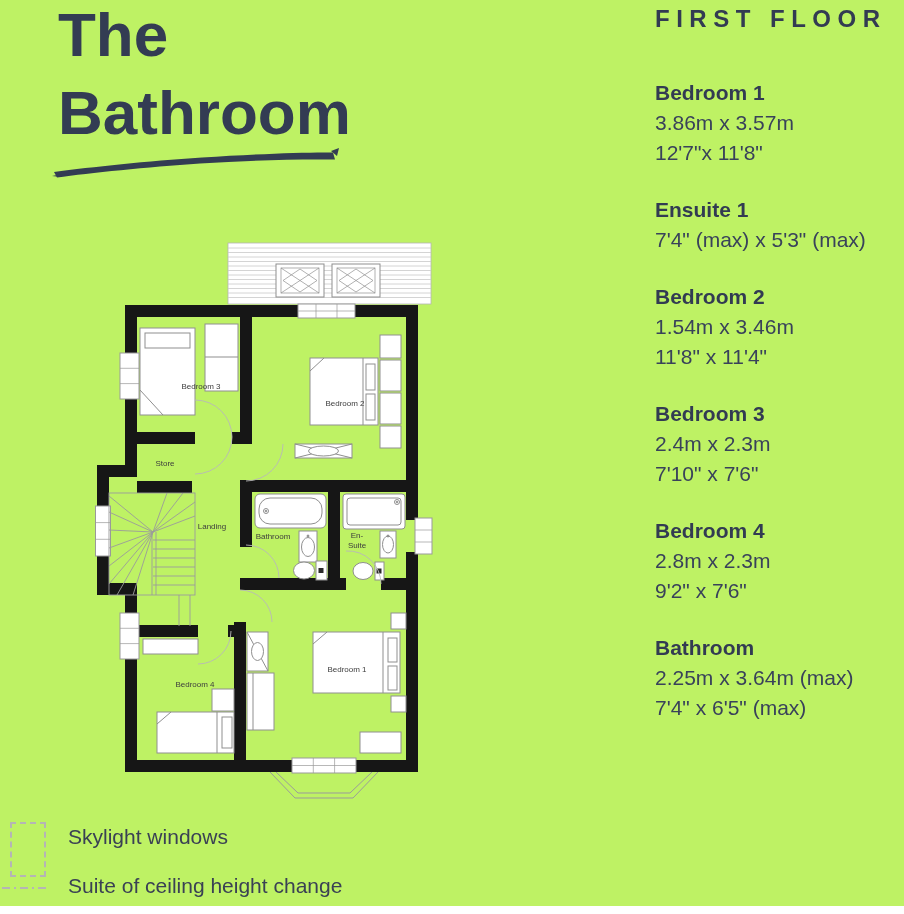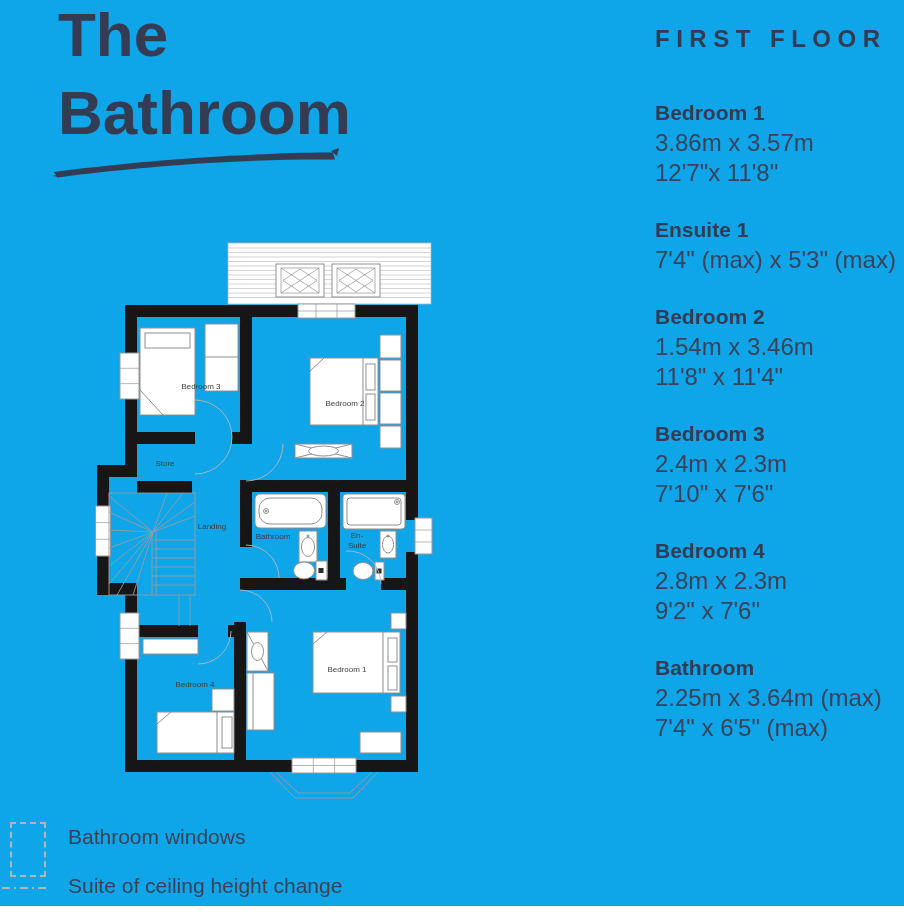--- a/index.html
+++ b/index.html
@@ -1,30 +1,30 @@
 <!DOCTYPE html>
 <html><head>
 <meta charset="utf-8">
 <style>
   html,body{margin:0;padding:0;background:#fff;}
-  .page{position:relative;width:904px;height:906px;background:#0ea5e9;
+  .page{position:relative;width:904px;height:906px;background:#bef264;
         font-family:"Liberation Sans",sans-serif;overflow:hidden;}
 
   
   .title-block{position:absolute;left:58px;top:-4px;}
   .title-line{font-size:62px;font-weight:700;color:#333C53;line-height:78px;letter-spacing:0;}
   .brush{position:absolute;left:52px;top:146px;}
 
   
-  .panel{position:absolute;left:655px;top:24px;width:250px;}
+  .panel{position:absolute;left:655px;top:4px;width:250px;}
   .panel-heading{font-size:24px;font-weight:700;color:#323B52;letter-spacing:6.5px;line-height:30px;}
   .rooms{margin-top:44px;}
   .room{margin:0 0 27px 0;}
   .room .rname{font-size:21px;font-weight:700;color:#323B52;line-height:30px;margin:0;}
-  .room .rdim{font-size:24px;font-weight:400;color:#39425A;line-height:30px;margin:0;}
+  .room .rdim{font-size:21px;font-weight:400;color:#39425A;line-height:30px;margin:0;}
 
   
   .plan{position:absolute;left:95px;top:240px;}
   .plan-label{font-family:"Liberation Sans",sans-serif;font-size:8px;fill:#3D3D3D;}
 
   
   .legend-box{position:absolute;left:10px;top:822px;width:32px;height:51px;border:2px dashed #B5B5B5;}
   .legend-text{position:absolute;font-size:21px;color:#3A4154;}
   .legend-text.l1{left:68px;top:825px;}
   .legend-text.l2{left:68px;top:874px;}
@@ -281,20 +281,20 @@
       <div class="room">
         <p class="rname">Bathroom</p>
         <p class="rdim">2.25m x 3.64m (max)</p>
         <p class="rdim">7'4" x 6'5" (max)</p>
       </div>
     </div>
   </aside>
 
   <footer>
     <div class="legend-box"></div>
-    <div class="legend-text l1">Bathroom windows</div>
+    <div class="legend-text l1">Skylight windows</div>
     <svg class="legend-dashdot" width="48" height="8" viewBox="0 0 48 8">
       <line x1="0" y1="4" x2="48" y2="4" stroke="#B5B5B5" stroke-width="1.8" stroke-dasharray="8 4 2 4"></line>
     </svg>
     <div class="legend-text l2">Suite of ceiling height change</div>
   </footer>
 
 </div>
 
 </body></html>

